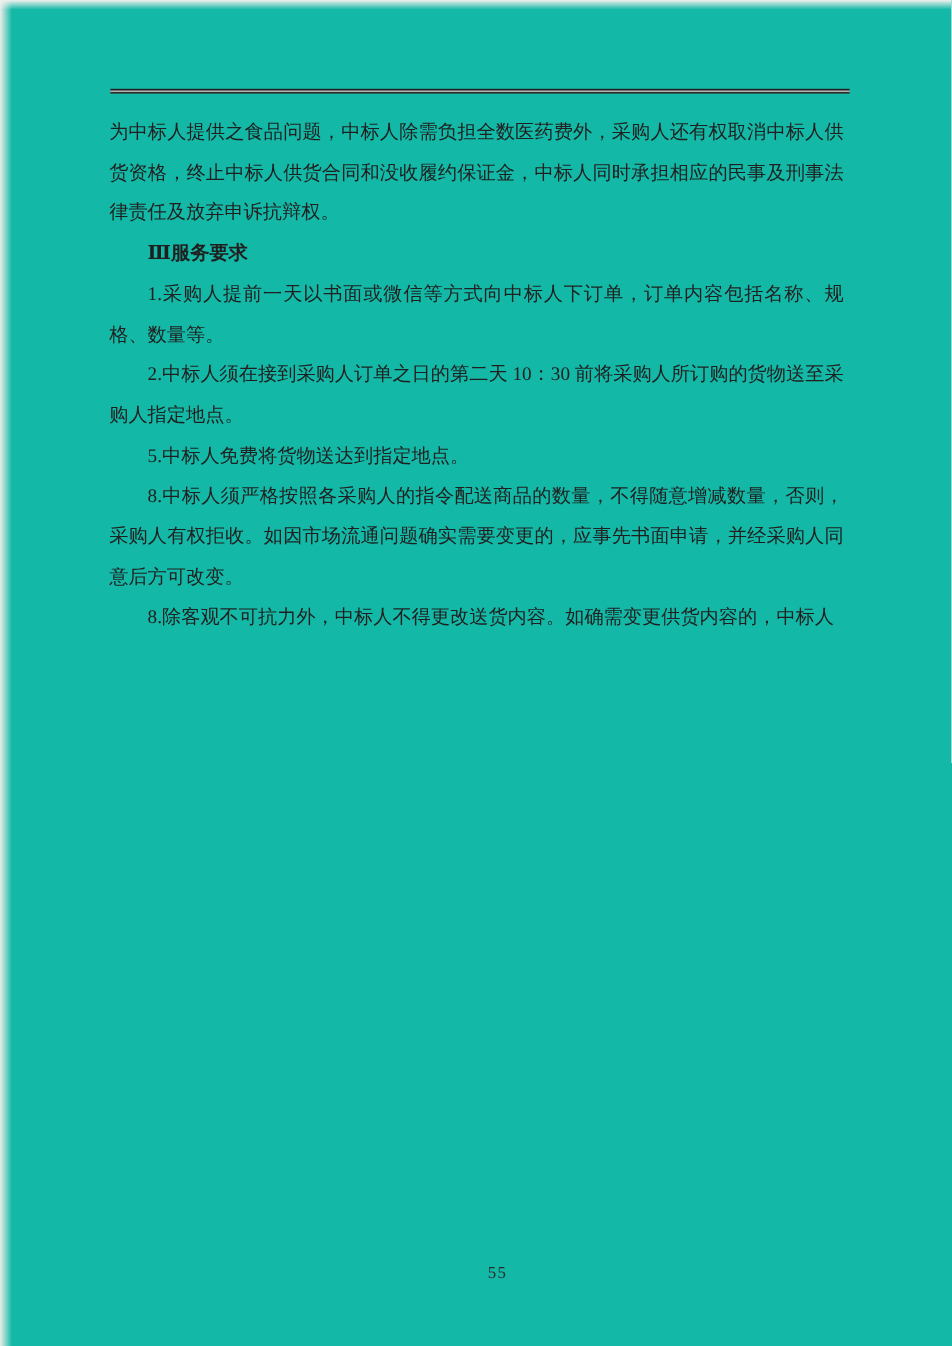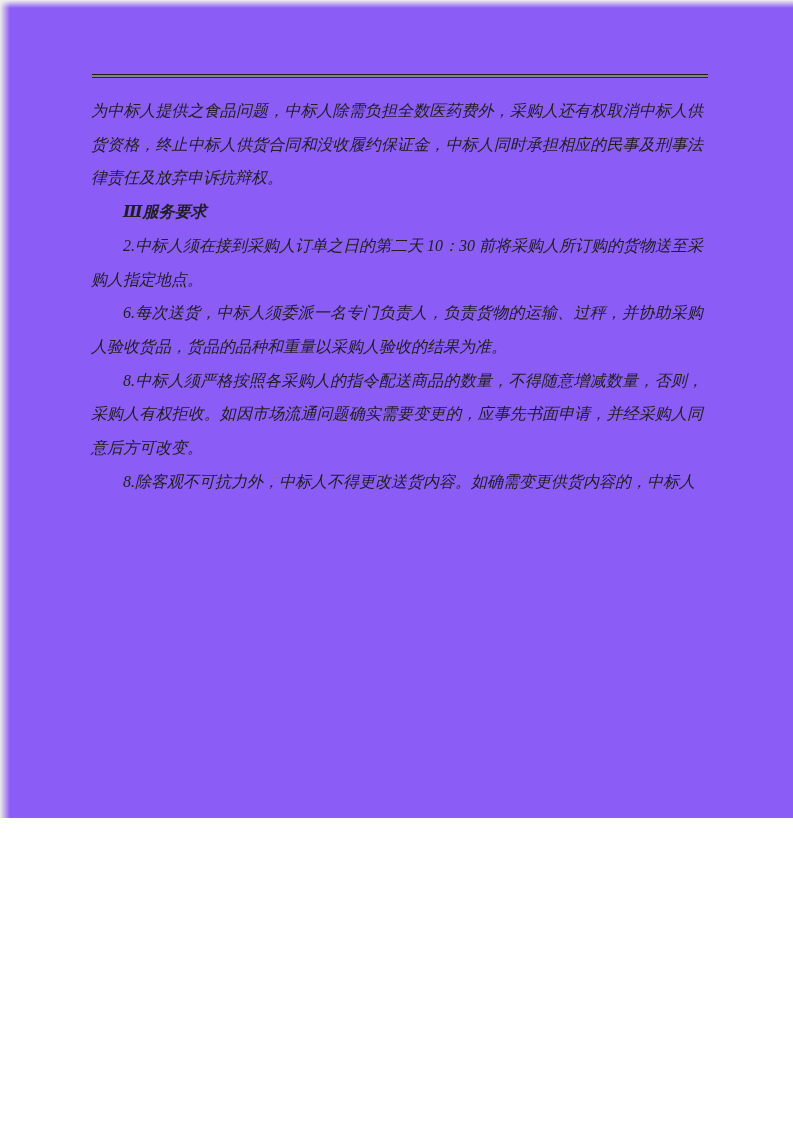--- a/index.html
+++ b/index.html
@@ -3,25 +3,24 @@
 <meta charset="utf-8">
 <style>
   html, body {
     margin: 0;
     padding: 0;
     background: #ffffff;
   }
   .page {
     position: relative;
     width: 793px;
-    height: 818px;
-    background: #8b5cf6;
+    height: 1122px;
+    background: #14b8a6;
     overflow: hidden;
     font-family: "Liberation Serif", "DejaVu Serif", serif;
-    font-style: italic;
   }
   .edge-shade-left {
     position: absolute;
     left: 0; top: 0;
     width: 10px; height: 100%;
     background: linear-gradient(to right, #ecece9, rgba(255,255,255,0));
   }
   .edge-shade-top {
     position: absolute;
     left: 0; top: 0;
@@ -67,19 +66,20 @@
 </head>
 <body>
 
 <div class="page">
   <div class="edge-shade-left"></div>
   <div class="edge-shade-top"></div>
   <div class="header-rule"></div>
   <div class="content" id="paragraphs">
       <p class="para">为中标人提供之食品问题，中标人除需负担全数医药费外，采购人还有权取消中标人供货资格，终止中标人供货合同和没收履约保证金，中标人同时承担相应的民事及刑事法律责任及放弃申诉抗辩权。</p>
       <p class="para indent bold">Ⅲ服务要求</p>
+      <p class="para indent">1.采购人提前一天以书面或微信等方式向中标人下订单，订单内容包括名称、规格、数量等。</p>
       <p class="para indent">2.中标人须在接到采购人订单之日的第二天 10：30 前将采购人所订购的货物送至采购人指定地点。</p>
-      <p class="para indent">6.每次送货，中标人须委派一名专门负责人，负责货物的运输、过秤，并协助采购人验收货品，货品的品种和重量以采购人验收的结果为准。</p>
+      <p class="para indent">5.中标人免费将货物送达到指定地点。</p>
       <p class="para indent">8.中标人须严格按照各采购人的指令配送商品的数量，不得随意增减数量，否则，采购人有权拒收。如因市场流通问题确实需要变更的，应事先书面申请，并经采购人同意后方可改变。</p>
       <p class="para indent">8.除客观不可抗力外，中标人不得更改送货内容。如确需变更供货内容的，中标人</p>
     </div>
   <div class="footer">55</div>
 </div>
 
 </body></html>

